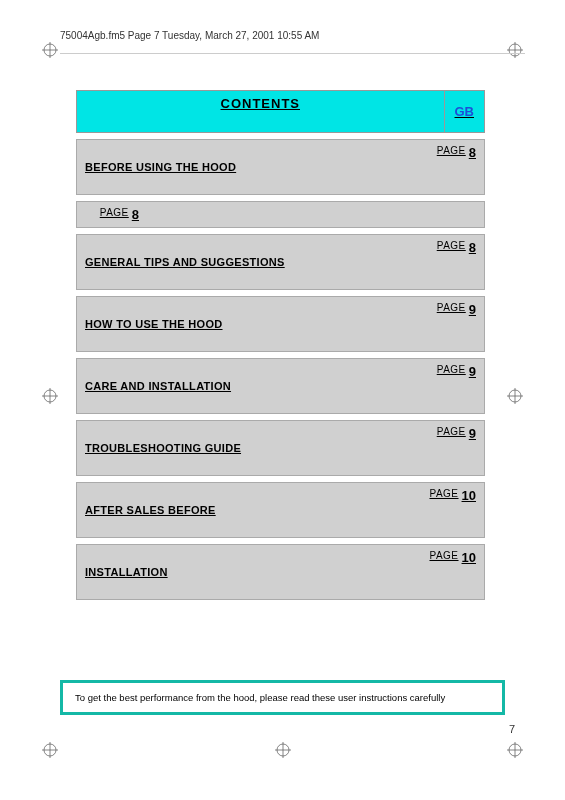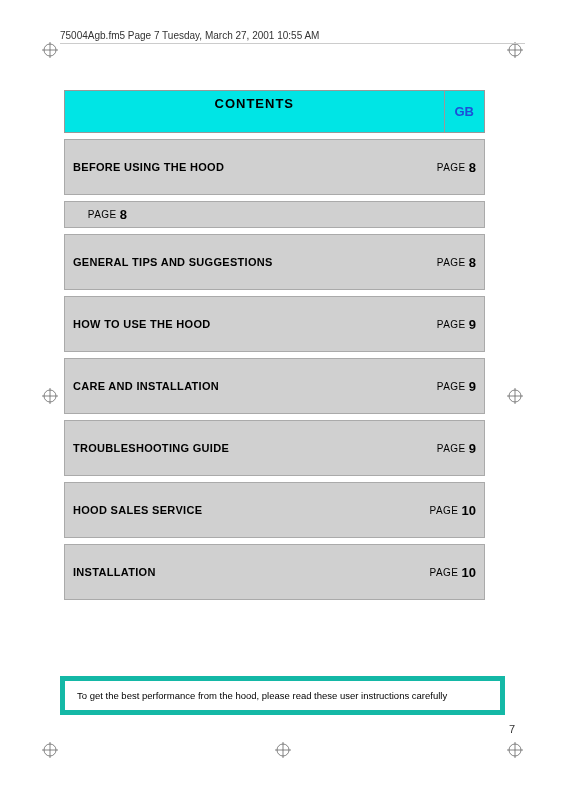--- a/index.html
+++ b/index.html
@@ -23,43 +23,44 @@
     
     .header-bar {
       position: absolute;
       top: 30px;
       left: 60px;
       right: 40px;
       display: flex;
       align-items: center;
       justify-content: space-between;
       border-bottom: 1px solid #ccc;
-      padding-bottom: 2px;
+      padding-bottom: 12px;
     }
 
     .header-text {
       font-size: 10px;
       color: #333;
     }
     .crosshair-circle {
       position: absolute;
       width: 16px;
       height: 16px;
     }
     .crosshair-circle svg {
       width: 16px;
       height: 16px;
     }
 
     
     .contents-table {
       position: absolute;
       top: 90px;
-      left: 64px;
+      left: 76px;
       right: 80px;
+      text-decoration: underline;
     }
 
     
     .title-row {
       display: flex;
       margin-bottom: 0;
     }
     .title-cell {
       background: #00e5e5;
       flex: 1;
@@ -100,21 +101,21 @@
     }
     .row-page {
       padding: 5px 8px;
       font-size: 11px;
       font-weight: 700;
       color: #000;
       text-align: right;
       white-space: nowrap;
       min-width: 70px;
       display: flex;
-      align-items: center;
+      align-items: flex-start;
       justify-content: flex-end;
       gap: 3px;
     }
     .row-page .page-word {
       font-size: 10px;
       font-weight: 400;
       color: #000;
       text-transform: uppercase;
       letter-spacing: 0.5px;
     }
@@ -123,21 +124,21 @@
       font-weight: 900;
       color: #000;
     }
 
     
     .footer-note {
       position: absolute;
       bottom: 85px;
       left: 60px;
       right: 60px;
-      border: 5px solid #14b8a6;
+      border: 3px solid #14b8a6;
       padding: 8px 12px;
       font-size: 9.5px;
       color: #000;
       line-height: 1.4;
     }
 
     
     .page-number {
       position: absolute;
       bottom: 65px;
@@ -213,21 +214,21 @@
           </div>
         </div>
         <div class="content-row">
           <div class="row-label">TROUBLESHOOTING GUIDE</div>
           <div class="row-page">
             <span class="page-word">PAGE</span>
             <span class="page-num">9</span>
           </div>
         </div>
         <div class="content-row">
-          <div class="row-label">HOOD SALES SERVICE</div>
+          <div class="row-label">AFTER SALES BEFORE</div>
           <div class="row-page">
             <span class="page-word">PAGE</span>
             <span class="page-num">10</span>
           </div>
         </div>
         <div class="content-row">
           <div class="row-label">INSTALLATION</div>
           <div class="row-page">
             <span class="page-word">PAGE</span>
             <span class="page-num">10</span>

